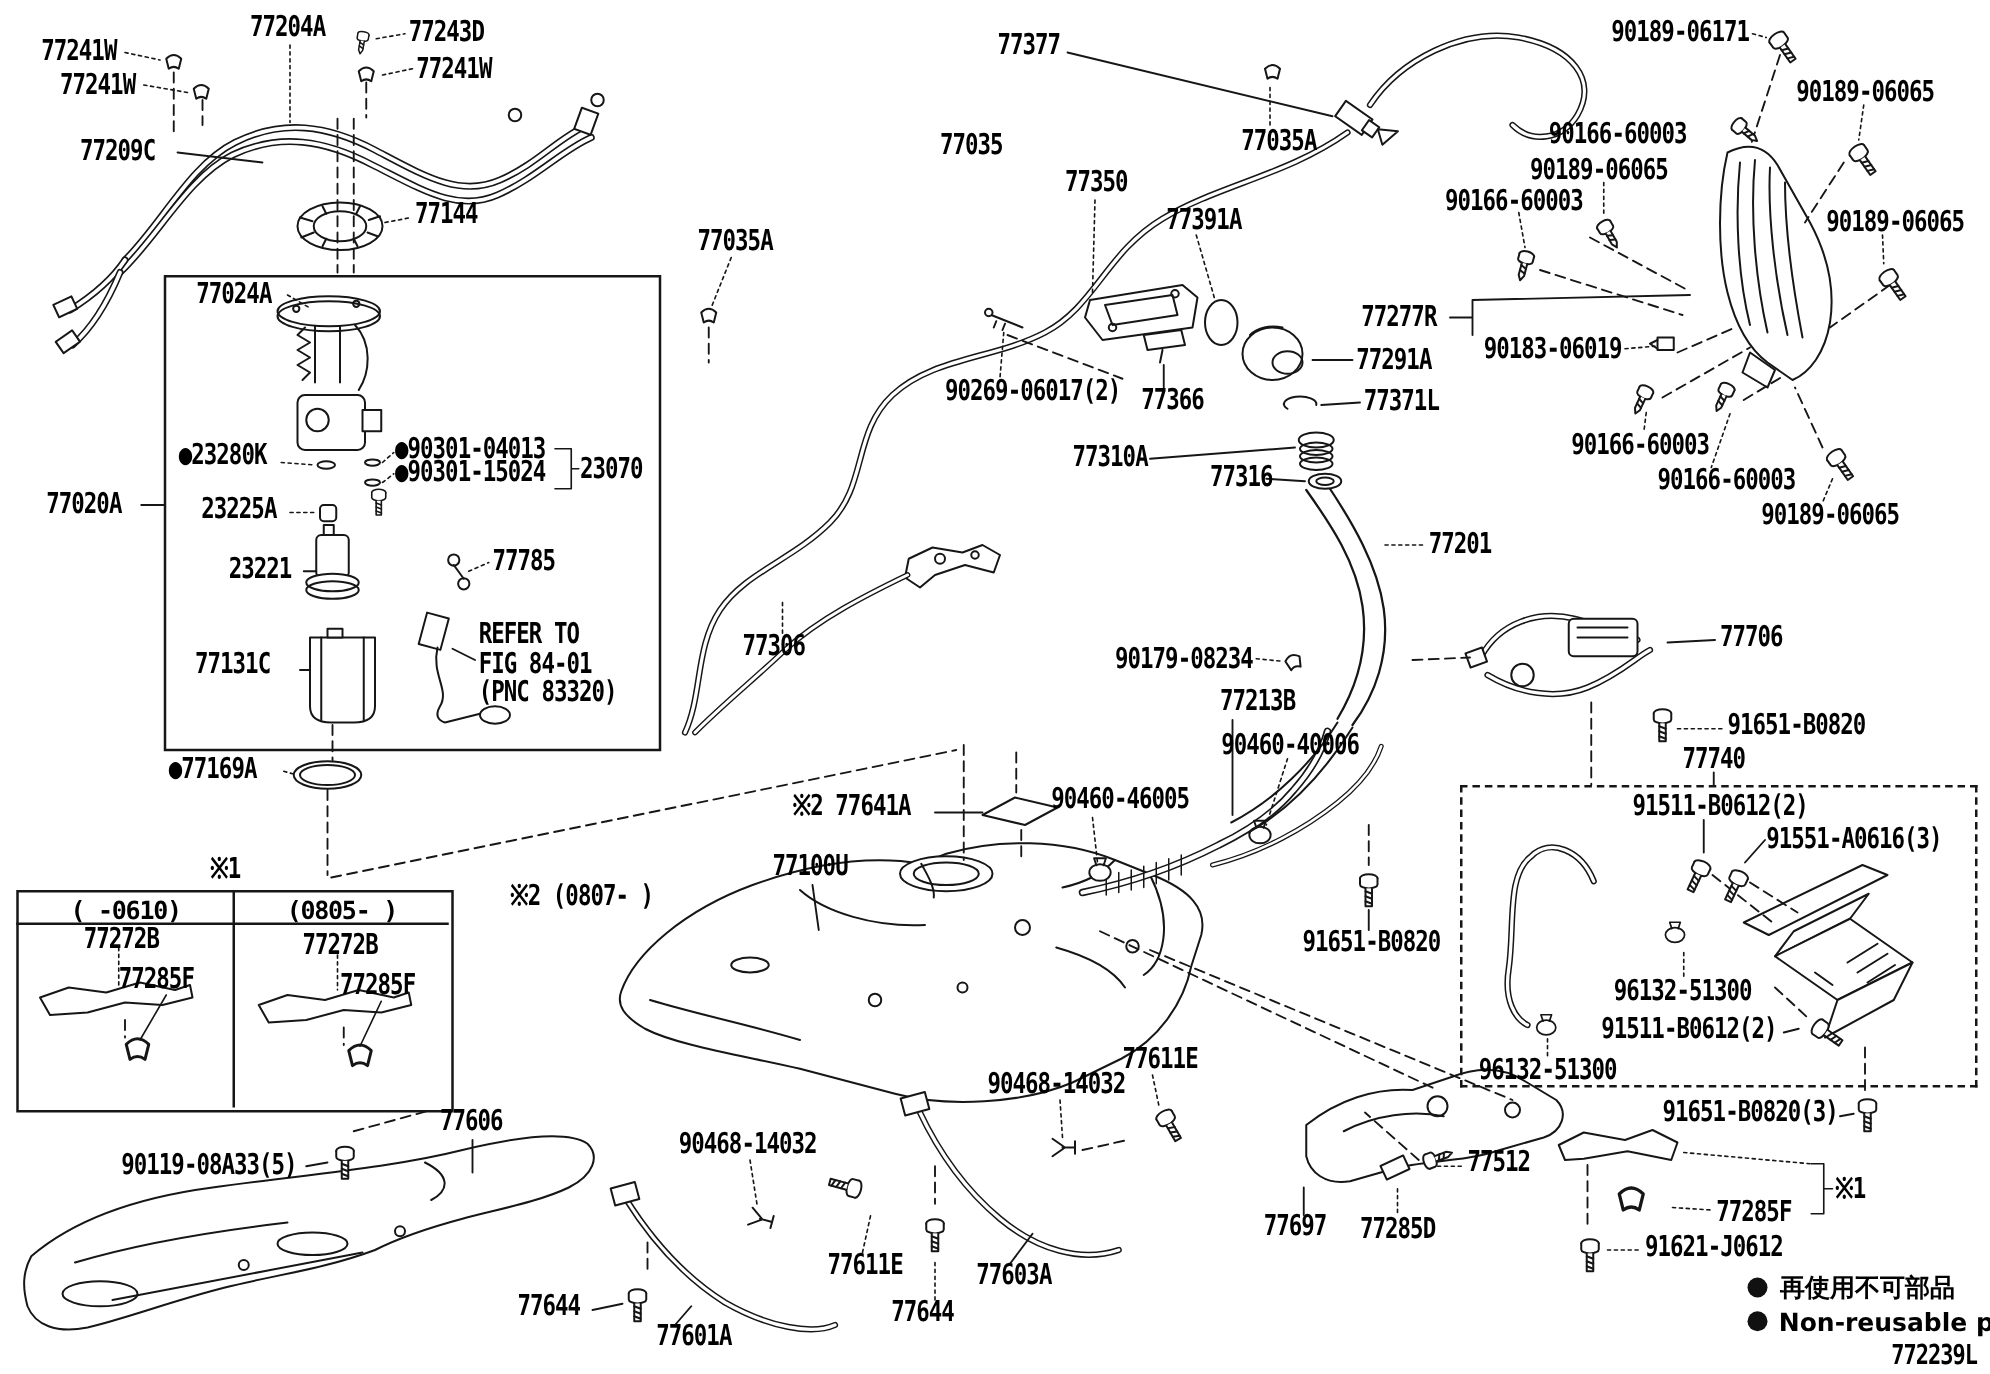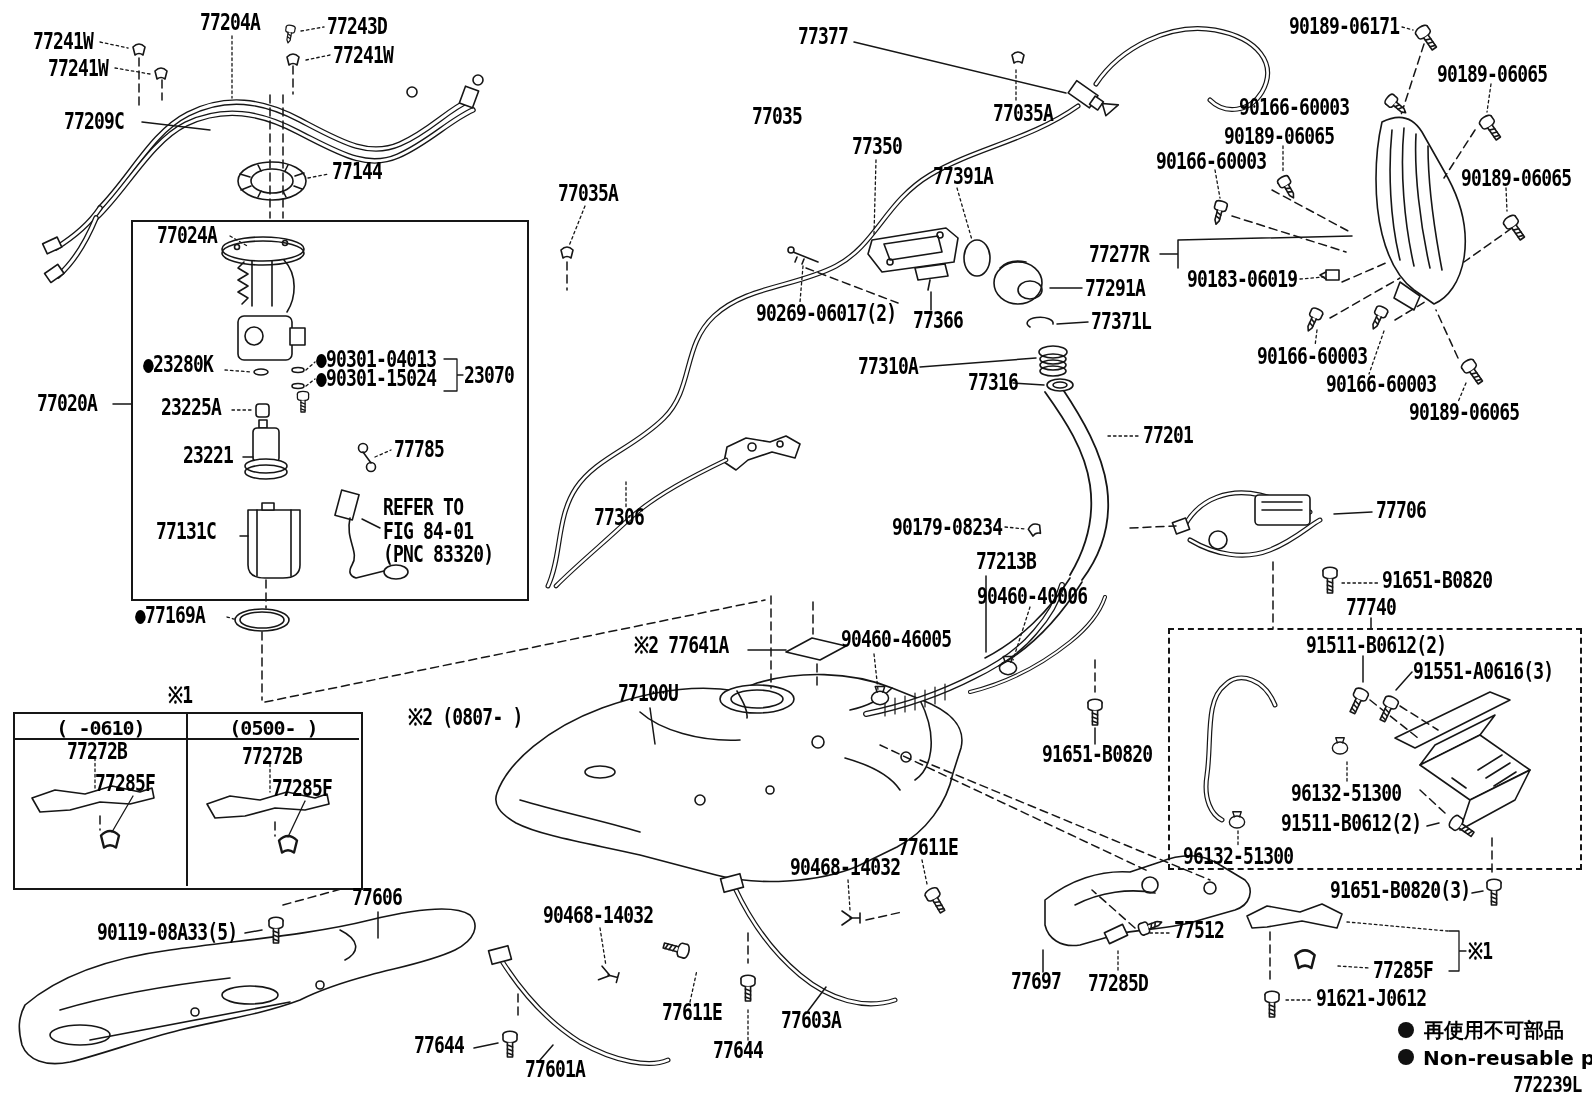--- a/index.html
+++ b/index.html
@@ -327,21 +327,21 @@
 </g>
 </svg>
 
 <div class="box" style="left:131px;top:220px;width:394px;height:377px;"></div>
 <div class="box" style="left:13px;top:712px;width:346px;height:174px;"></div>
 <div class="box" style="left:186px;top:712px;width:0px;height:174px;border-width:0 0 0 2px;"></div>
 <div class="box" style="left:13px;top:738px;width:346px;height:0px;border-width:2px 0 0 0;"></div>
 <div class="dashedbox" style="left:1168px;top:628px;width:410px;height:238px;"></div>
 
 <div class="tblhead" style="left:15px;top:716px;width:171px;">(   -0610)</div>
-<div class="tblhead" style="left:188px;top:716px;width:171px;">(0500-    )</div>
+<div class="tblhead" style="left:188px;top:716px;width:171px;">(0805-    )</div>
 <div class="lbl" style="left:168px;top:684px;">※1</div>
 <div class="lbl" style="left:67px;top:740px;">77272B</div>
 <div class="lbl" style="left:95px;top:772px;">77285F</div>
 <div class="lbl" style="left:242px;top:745px;">77272B</div>
 <div class="lbl" style="left:272px;top:777px;">77285F</div>
 
 <div class="lbl" style="left:408px;top:706px;">※2 (0807-    )</div>
 <div class="lbl" style="left:1468px;top:940px;">※1</div>
 <div class="lbl" style="left:383px;top:496px;">REFER TO</div>
 <div class="lbl" style="left:383px;top:520px;">FIG 84-01</div>

